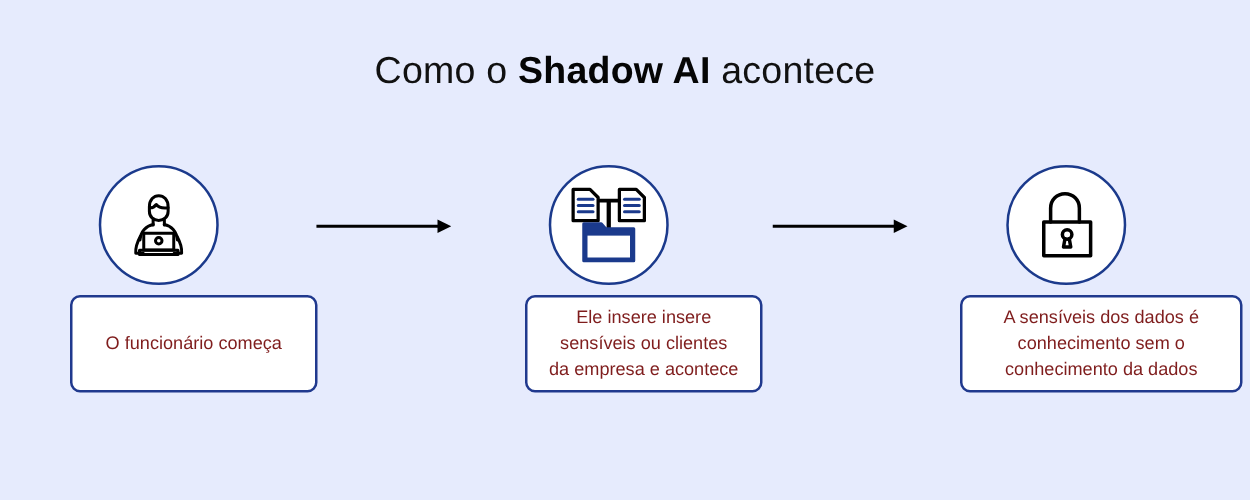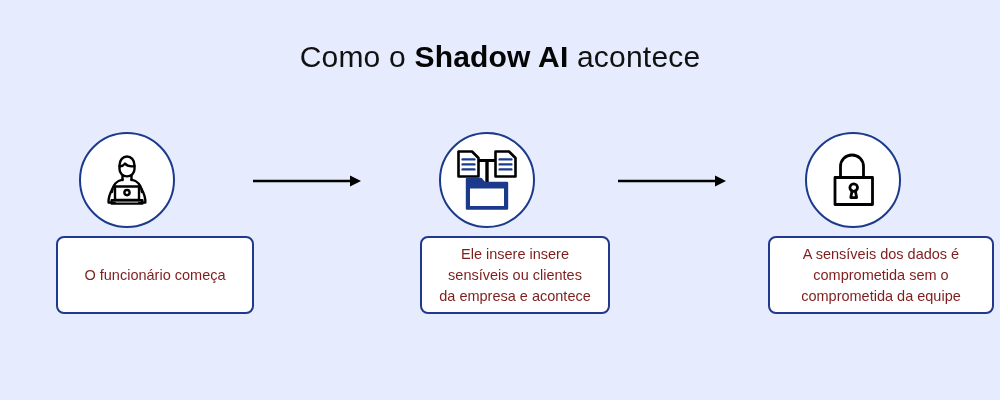--- a/index.html
+++ b/index.html
@@ -191,18 +191,18 @@
     <div>
       <span>Ele insere insere</span>
       <span>sensíveis ou clientes</span>
       <span>da empresa e acontece</span>
     </div>
   </div>
 
   <div class="step-box box-3">
     <div>
       <span>A sensíveis dos dados é</span>
-      <span>comprometida sem o</span>
-      <span>comprometida da equipe</span>
+      <span>conhecimento sem o</span>
+      <span>conhecimento da dados</span>
     </div>
   </div>
 
 </div>
 
 </body></html>

